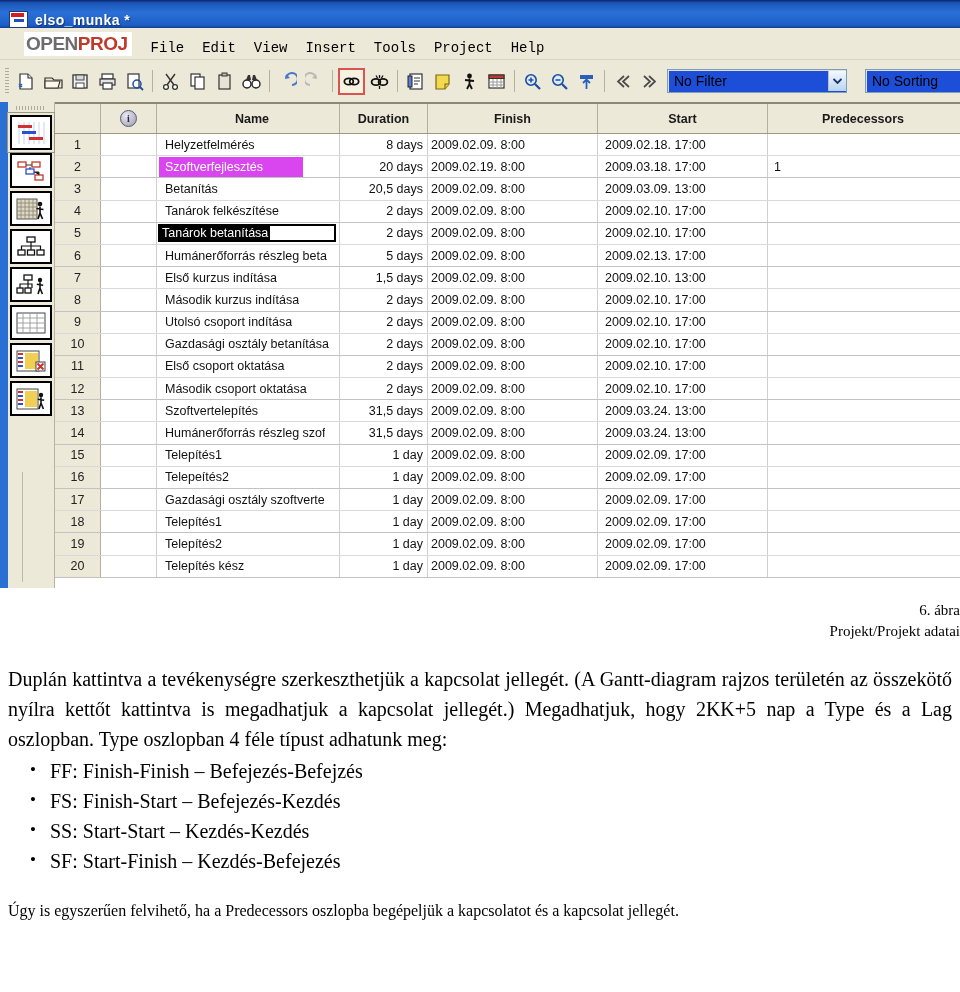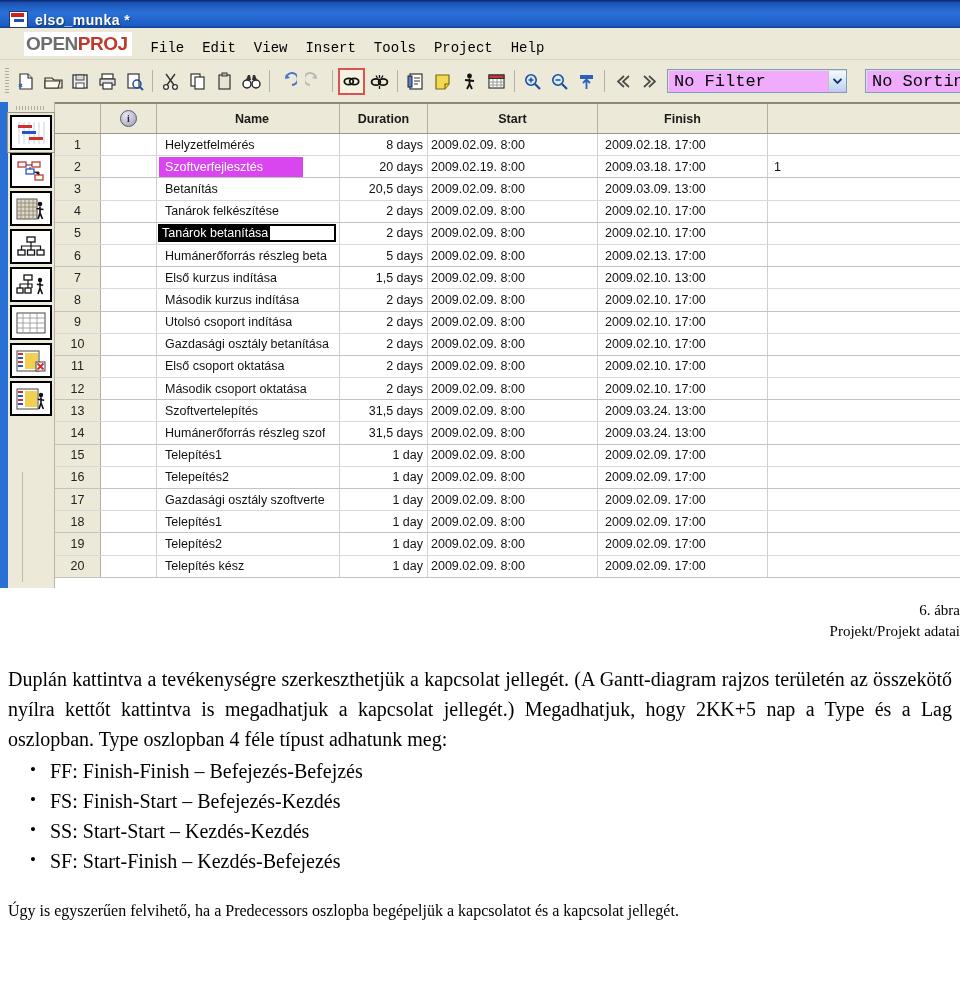--- a/index.html
+++ b/index.html
@@ -74,23 +74,23 @@
   .tb-btn{
     width:25px;height:25px;margin:0 1px;flex:0 0 auto;
     display:flex;align-items:center;justify-content:center;
     position:relative;cursor:default;
   }
   .tb-btn svg{display:block;}
   .tb-btn.active{border:2px solid #d9534f;background:#f6f2e2;width:23px;height:23px;}
   .tb-sep{width:1px;height:22px;background:#b5b1a0;margin:0 4px;flex:0 0 auto;}
 
   .combo{
-    height:22px;background:#f0abfc;border:1px solid #7f9db9;
-    display:flex;align-items:center;font-size:17px;color:#000;
-    font-family:Liberation Mono, monospace;flex:0 0 auto;
+    height:22px;background:#1d4ed8;border:1px solid #7f9db9;
+    display:flex;align-items:center;font-size:14px;color:#000;
+    font-family:Liberation Sans, sans-serif;flex:0 0 auto;
     box-shadow:inset 1px 1px 0 #dfdfdf;
   }
   .combo .ctext{padding-left:6px;flex:1 1 auto;white-space:nowrap;overflow:hidden;}
   .combo .carrow{
     width:17px;height:20px;margin:0;
     background:linear-gradient(to bottom,#f4f9ff,#b9d4f0);
     border-left:1px solid #c0c0c0;
     display:flex;align-items:center;justify-content:center;
   }
   #filter-combo{width:178px;margin-left:4px;}
@@ -479,22 +479,23 @@
   </div>
 
   <div class="grid">
     <div class="grid-head">
       <div class="gh-cell c-num"></div>
       <div class="gh-cell c-ind">
         <span class="info-glyph">i</span>
       </div>
       <div class="gh-cell c-name">Name</div>
       <div class="gh-cell c-dur" style="justify-content:center;padding-right:0">Duration</div>
+      <div class="gh-cell c-fin" style="justify-content:center;padding-left:0">Finish</div>
       <div class="gh-cell c-start" style="justify-content:center;padding-left:0">Start</div>
-      <div class="gh-cell c-fin" style="justify-content:center;padding-left:0">Finish</div>
+      <div class="gh-cell c-pred" style="justify-content:center;padding-left:0">Predecessors</div>
     </div>
     <div id="grid-body">
         <div class="row">
           <div class="cell c-num">1</div>
           <div class="cell c-ind"></div>
           <div class="cell c-name">
             <span class="name-txt">Helyzetfelmérés</span>
           </div>
           <div class="cell c-dur">8 days</div>
           <div class="cell c-start">2009.02.09. 8:00</div>

